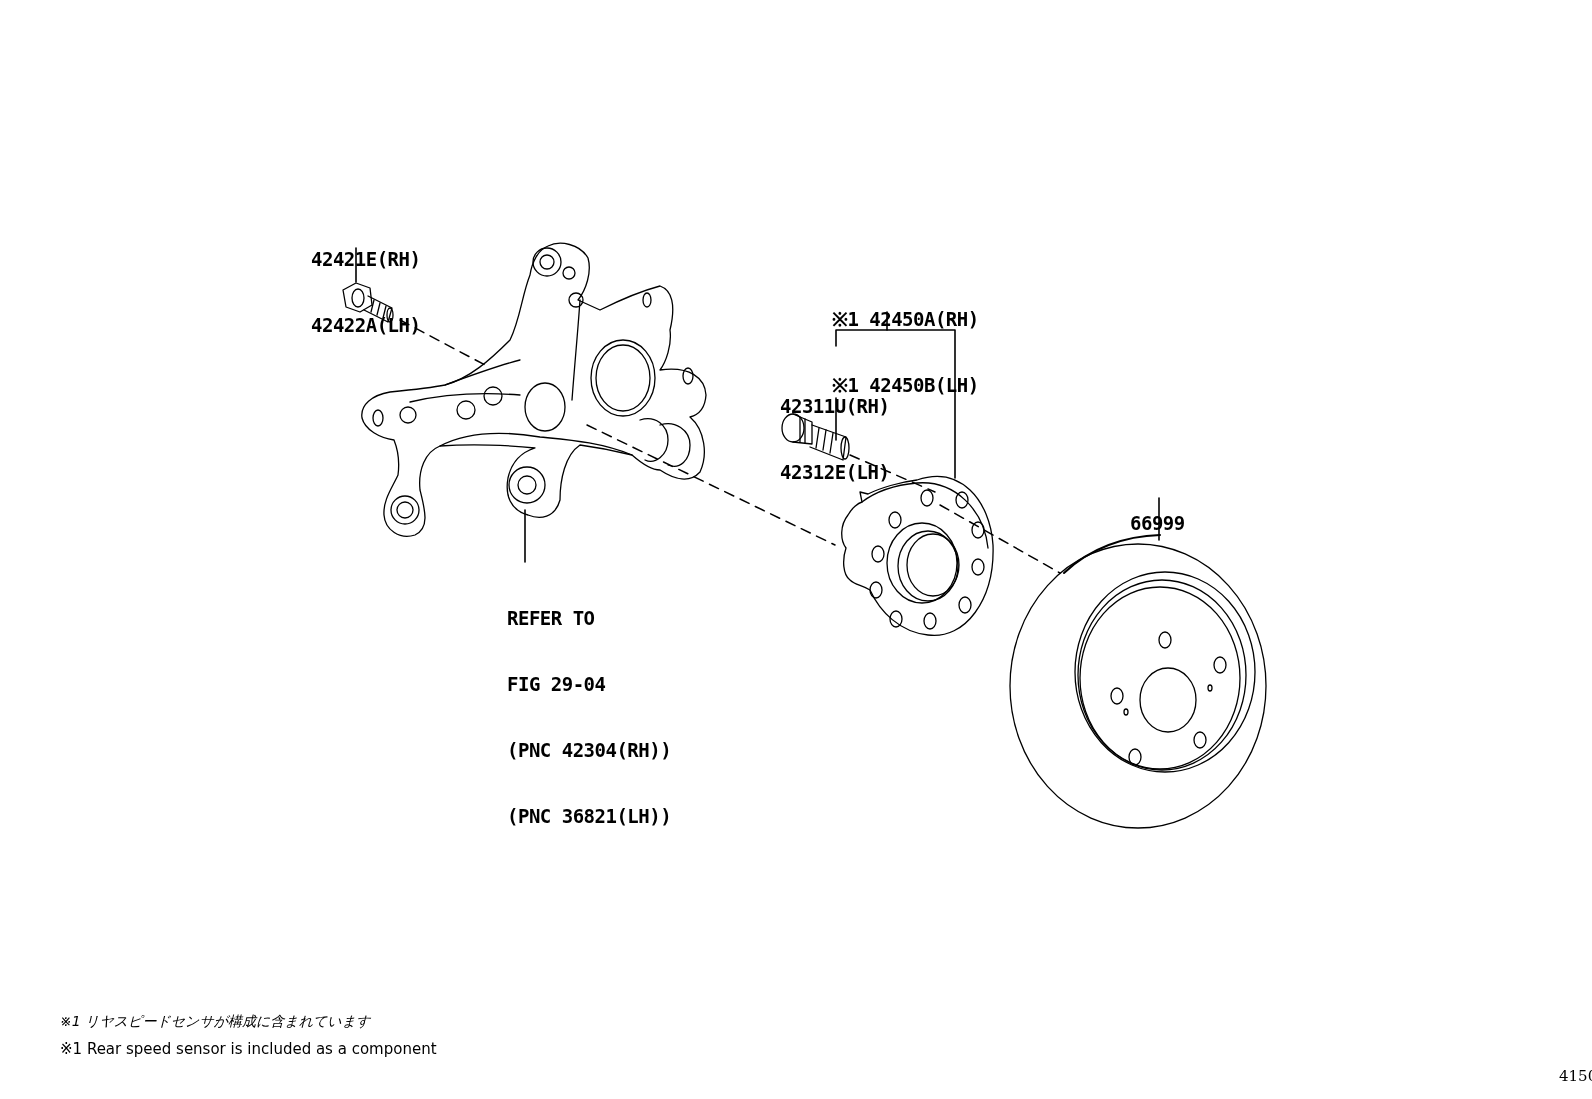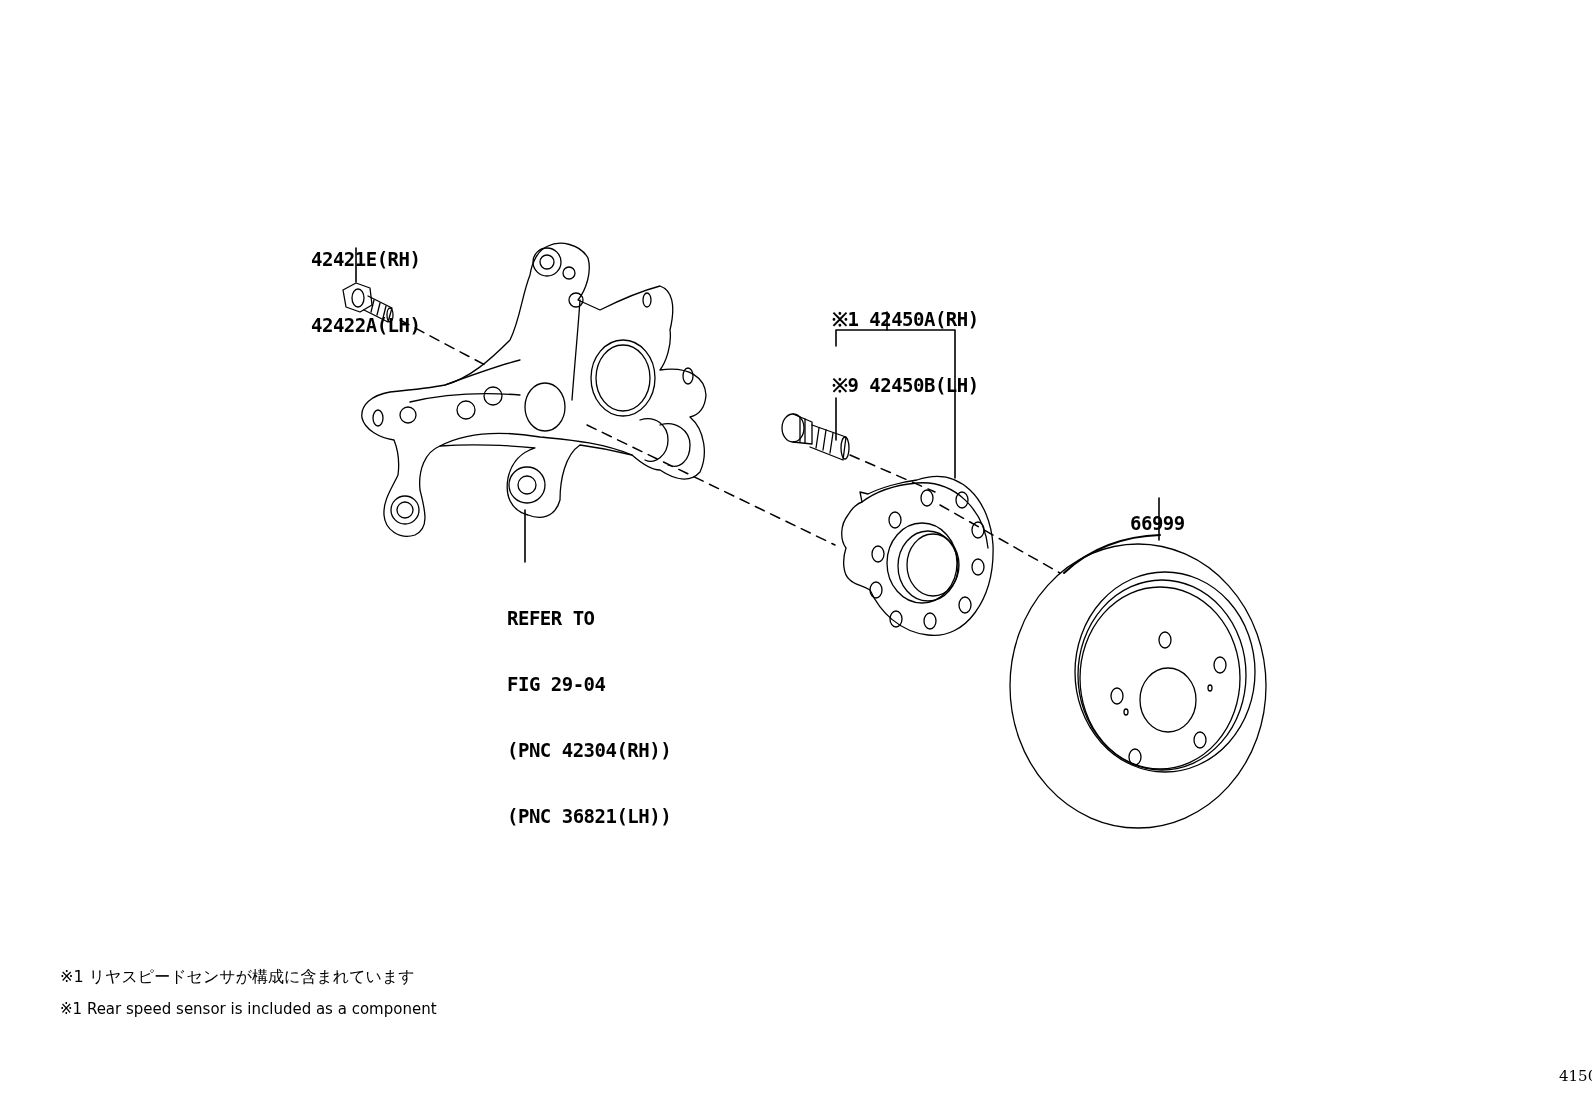--- a/index.html
+++ b/index.html
@@ -112,32 +112,36 @@
     </g>
   </svg>
 
   <div class="label hit" style="left:311px; top:204px;">
     <span class="ln">42421E(RH)</span>
     <span class="ln">42422A(LH)</span>
   </div>
 
   <div class="label hit" style="left:832px; top:264px;">
     <span class="ln">※1 42450A(RH)</span>
-    <span class="ln">※9 42450B(LH)</span>
+    <span class="ln">※1 42450B(LH)</span>
   </div>
 
+  <div class="label hit" style="left:780px; top:351px;">
+    <span class="ln">42311U(RH)</span>
+    <span class="ln">42312E(LH)</span>
+  </div>
 
   <div class="label hit" style="left:1130px; top:468px;">
     <span class="ln">66999</span>
   </div>
 
   <div class="label hit" style="left:507px; top:563px;">
     <span class="ln">REFER TO</span>
     <span class="ln">FIG 29-04</span>
     <span class="ln">(PNC 42304(RH))</span>
     <span class="ln">(PNC 36821(LH))</span>
   </div>
 
-  <div class="note" style="left:60px; top:968px; font-size:16px;">※1 リヤスピードセンサが構成に含まれています</div>
-  <div class="note" style="left:60px; top:1000px;">※1 Rear speed sensor is included as a component</div>
+  <div class="note" style="left:60px; top:1012px; font-size:14px;font-style:italic;">※1 リヤスピードセンサが構成に含まれています</div>
+  <div class="note" style="left:60px; top:1040px;">※1 Rear speed sensor is included as a component</div>
 
   <div class="figno" style="left:1525px; top:1067px;">415001</div>
 </div>
 
 </body></html>

